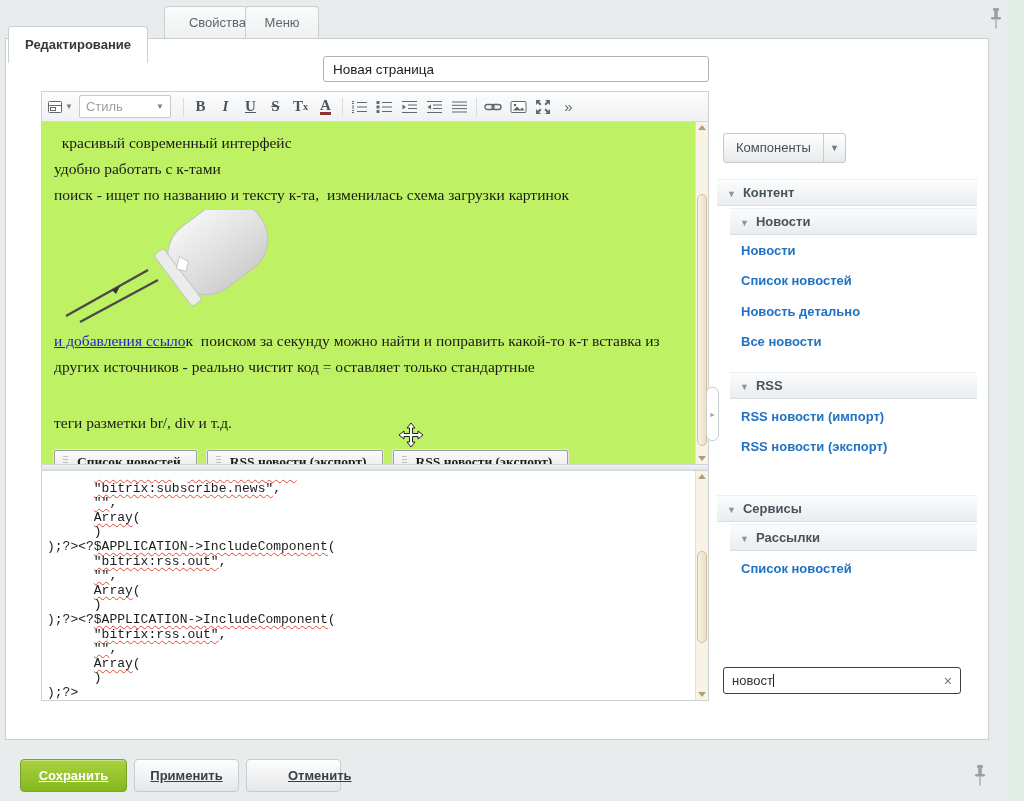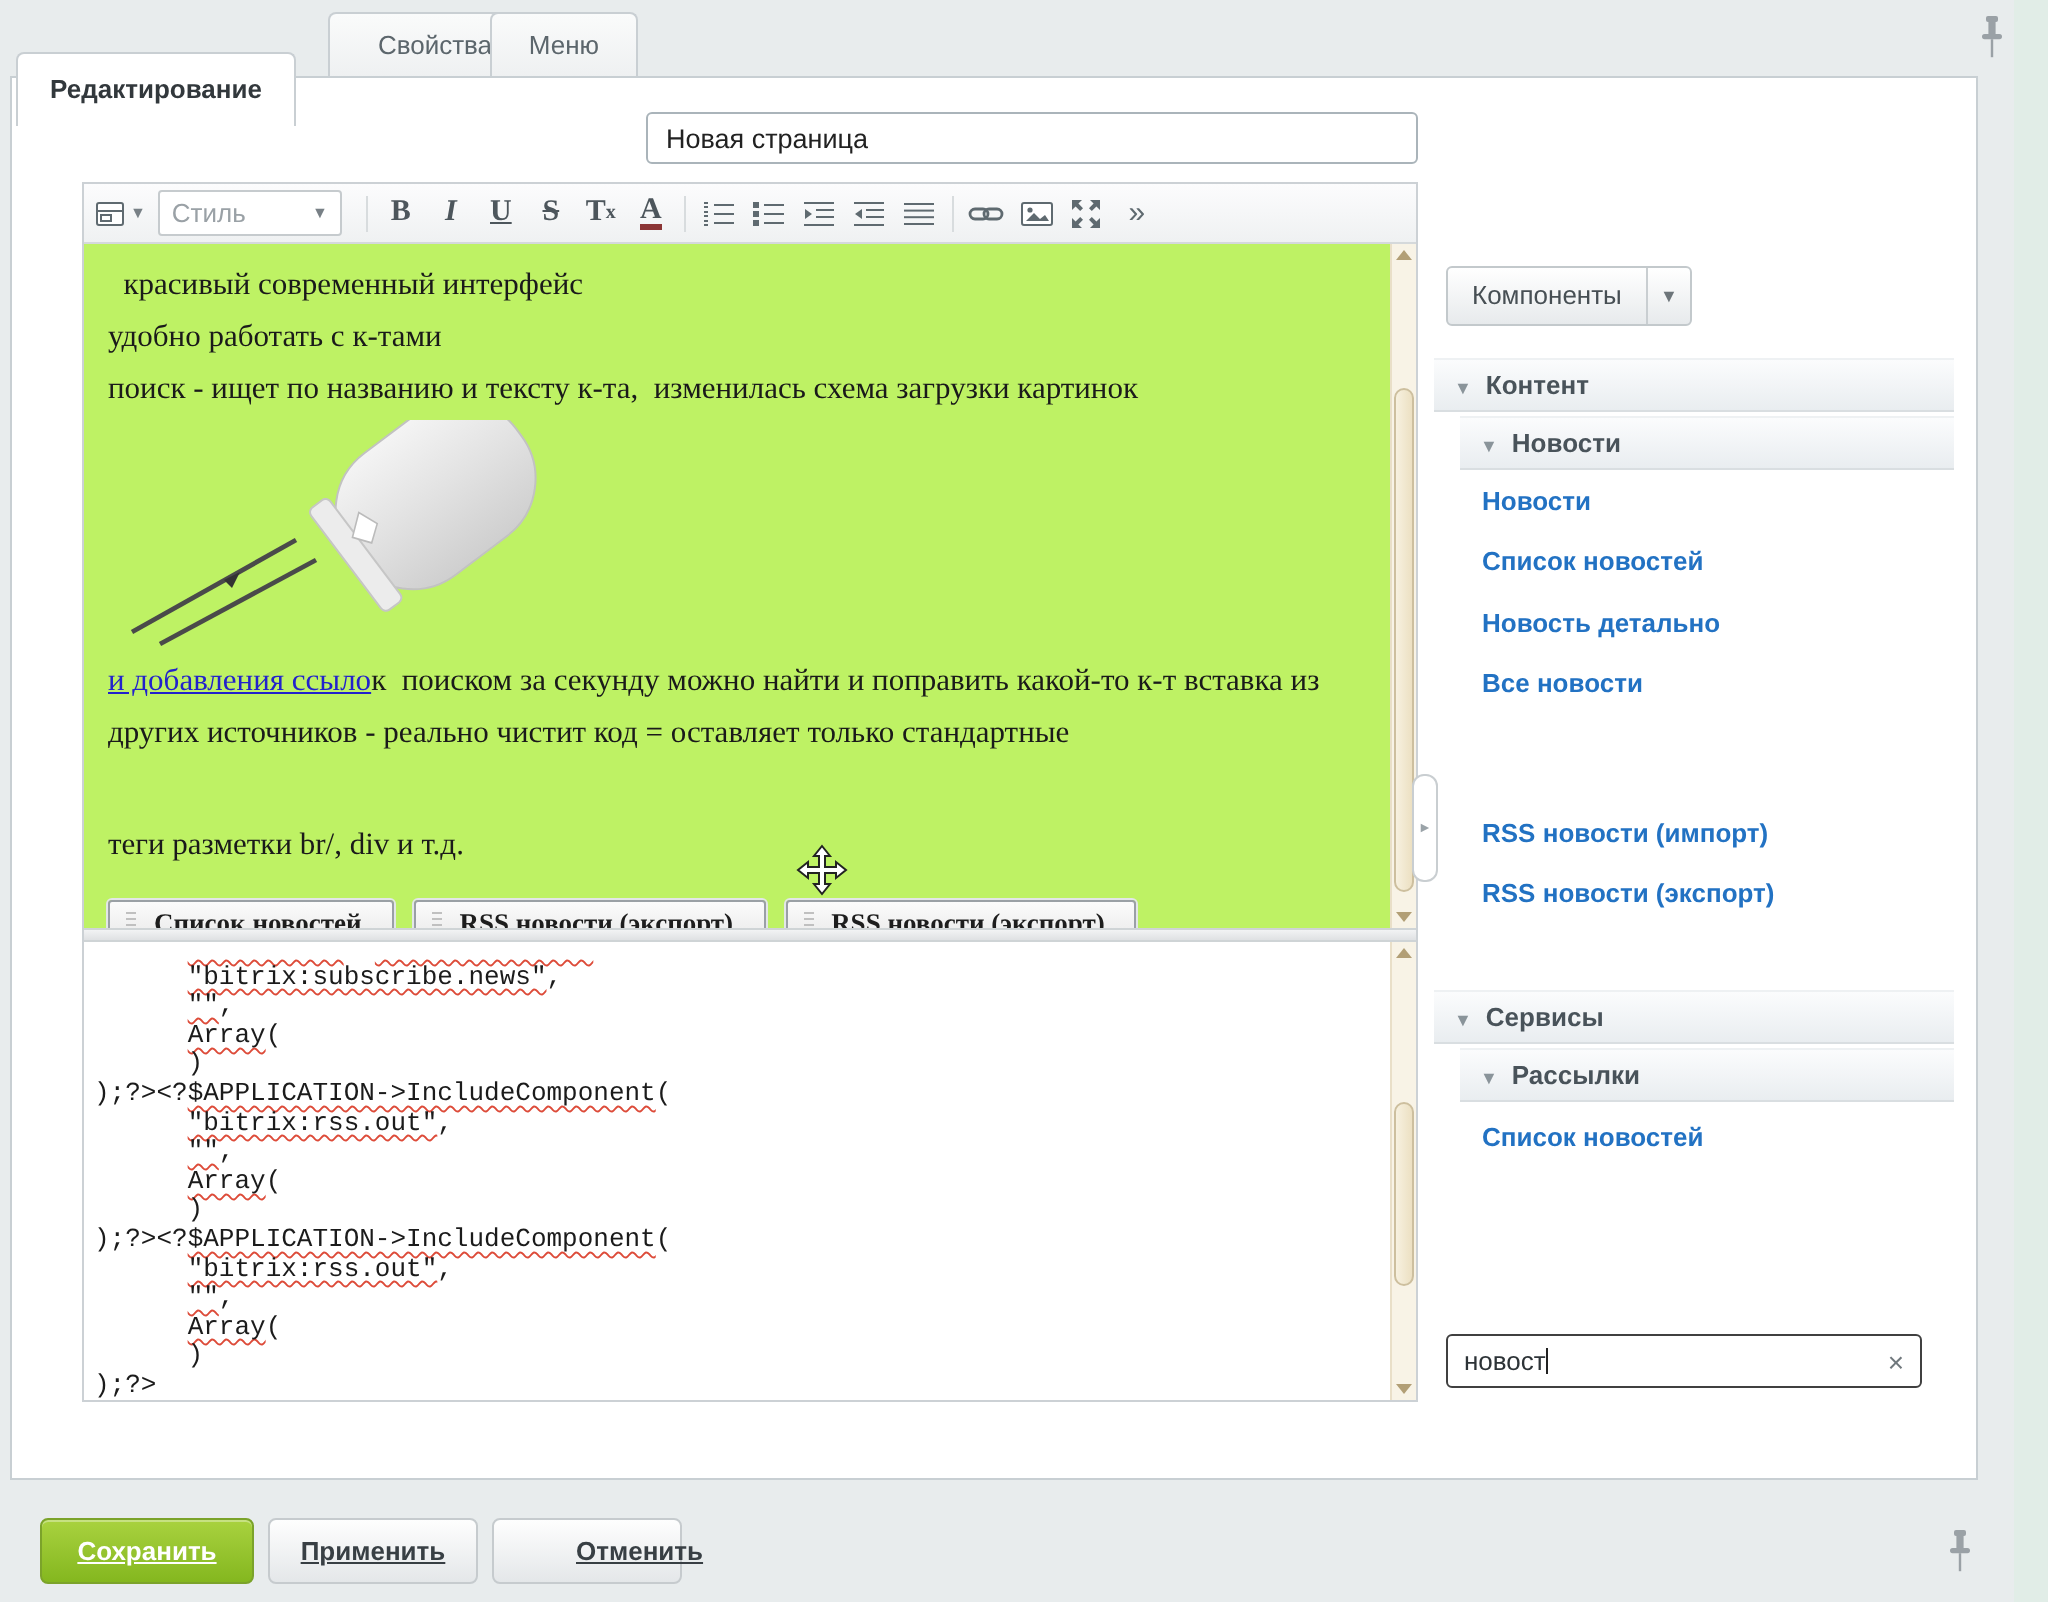--- a/index.html
+++ b/index.html
@@ -359,20 +359,23 @@
     </div>
     <div class="sec-hdr" style="left:13px;top:85px">
       <span class="tri">▼</span><span>Новости</span>
     </div>
 
     <a class="side-link" style="top:120px">Новости</a>
     <a class="side-link" style="top:150px">Список новостей</a>
     <a class="side-link" style="top:181px">Новость детально</a>
     <a class="side-link" style="top:211px">Все новости</a>
 
+    <div class="sec-hdr" style="left:13px;top:249px">
+      <span class="tri">▼</span><span>RSS</span>
+    </div>
     <a class="side-link" style="top:286px">RSS новости (импорт)</a>
     <a class="side-link" style="top:316px">RSS новости (экспорт)</a>
 
     <div class="sec-hdr" style="left:0;top:372px">
       <span class="tri">▼</span><span>Сервисы</span>
     </div>
     <div class="sec-hdr" style="left:13px;top:401px">
       <span class="tri">▼</span><span>Рассылки</span>
     </div>
     <a class="side-link" style="top:438px">Список новостей</a>

